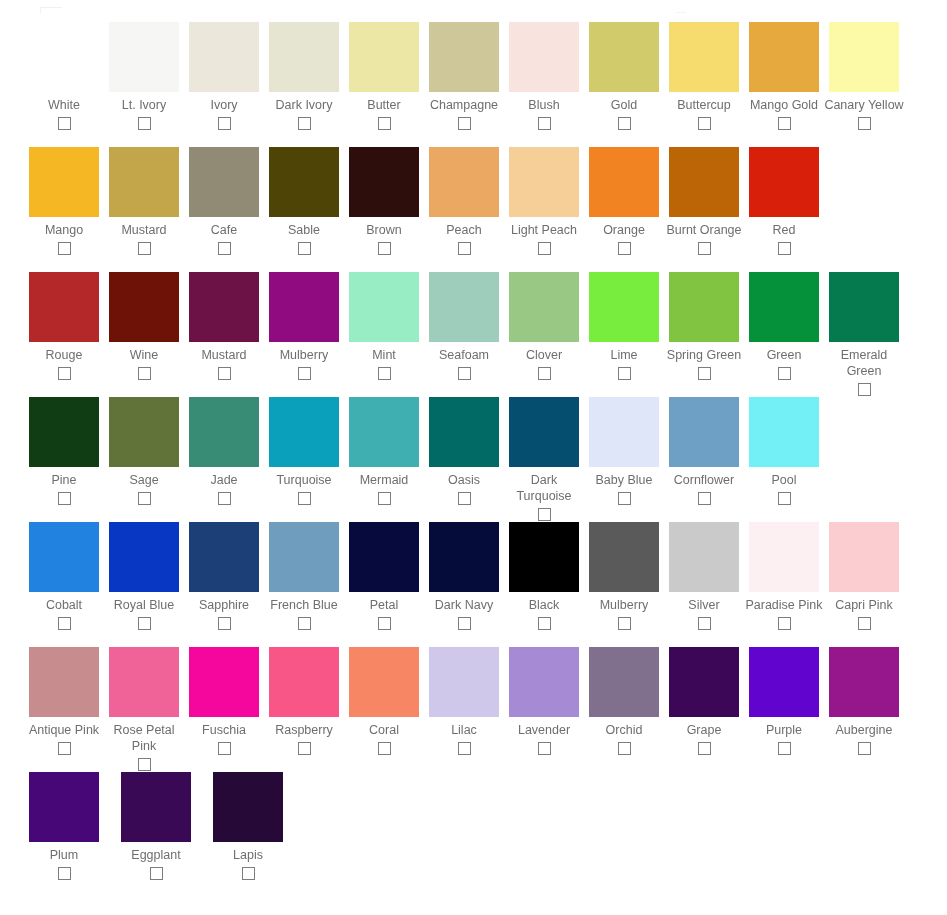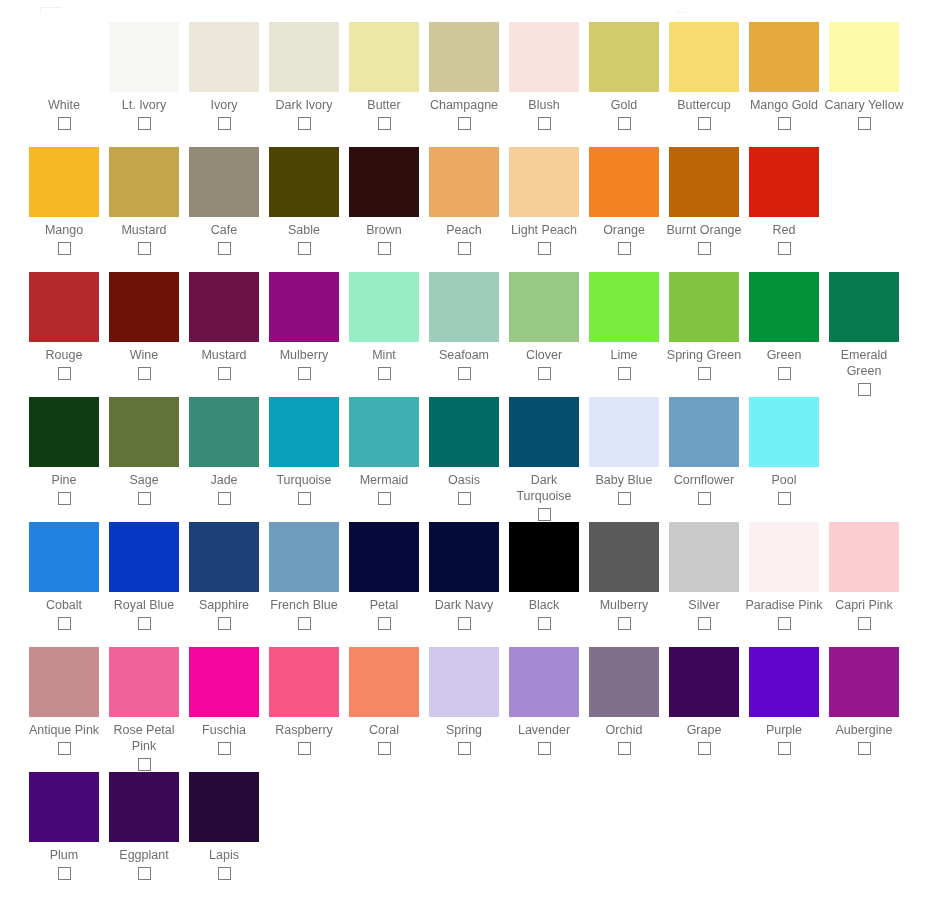--- a/index.html
+++ b/index.html
@@ -53,21 +53,21 @@
     top: 22px;
     width: 947px;
   }
 
   .swatch-row {
     display: flex;
     flex-direction: row;
     align-items: flex-start;
     height: 125px;
   }
-  .swatch-row:last-child { height: 120px; }
+  .swatch-row:last-child { height: 120px; gap: 12px; }
 
   .swatch-cell {
     width: 80px;
     margin-left: 0;
     margin-right: 0;
     display: flex;
     flex-direction: column;
     align-items: center;
     flex: 0 0 80px;
   }
@@ -405,21 +405,21 @@
           <span class="swatch-label">Raspberry</span>
           <span class="swatch-checkbox" role="checkbox" aria-checked="false"></span>
         </div>
         <div class="swatch-cell">
           <span class="swatch-chip" style="background: rgb(247, 134, 101);"></span>
           <span class="swatch-label">Coral</span>
           <span class="swatch-checkbox" role="checkbox" aria-checked="false"></span>
         </div>
         <div class="swatch-cell">
           <span class="swatch-chip" style="background: rgb(207, 200, 234);"></span>
-          <span class="swatch-label">Spring</span>
+          <span class="swatch-label">Lilac</span>
           <span class="swatch-checkbox" role="checkbox" aria-checked="false"></span>
         </div>
         <div class="swatch-cell">
           <span class="swatch-chip" style="background: rgb(167, 138, 212);"></span>
           <span class="swatch-label">Lavender</span>
           <span class="swatch-checkbox" role="checkbox" aria-checked="false"></span>
         </div>
         <div class="swatch-cell">
           <span class="swatch-chip" style="background: rgb(128, 112, 142);"></span>
           <span class="swatch-label">Orchid</span>

